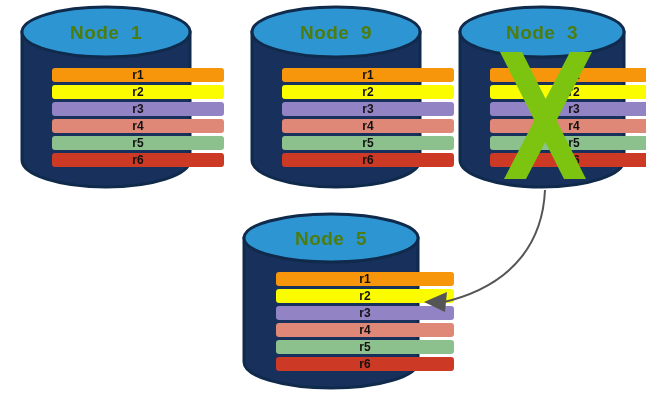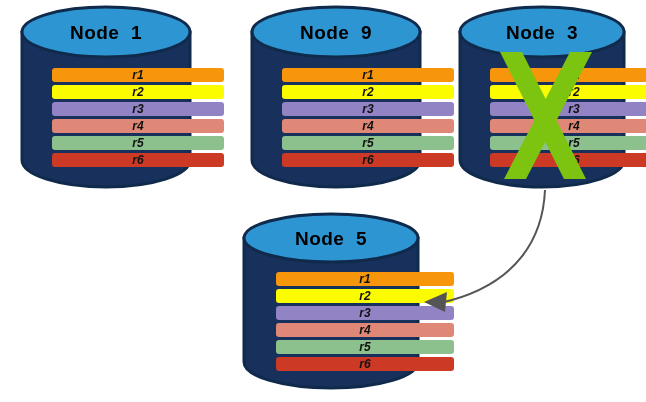--- a/index.html
+++ b/index.html
@@ -25,33 +25,32 @@
     position: absolute;
     left: 0;
     top: 0;
     overflow: visible;
   }
   .node-label {
     position: absolute;
     left: 0;
     width: 100%;
     text-align: center;
-    color: #000000;
+    color: #4d7c0f;
     font-family: "Liberation Sans", sans-serif;
     font-weight: bold;
     font-size: 19px;
     letter-spacing: 0.5px;
     white-space: pre;
     pointer-events: none;
   }
   .rows {
     position: absolute;
     left: 0;
     width: 100%;
-    font-style: italic;
   }
   .row-bar {
     position: relative;
     height: 14px;
     margin-bottom: 3px;
     border-radius: 3px;
     color: #111111;
     font-family: "Liberation Sans", sans-serif;
     font-weight: bold;
     font-size: 12px;

